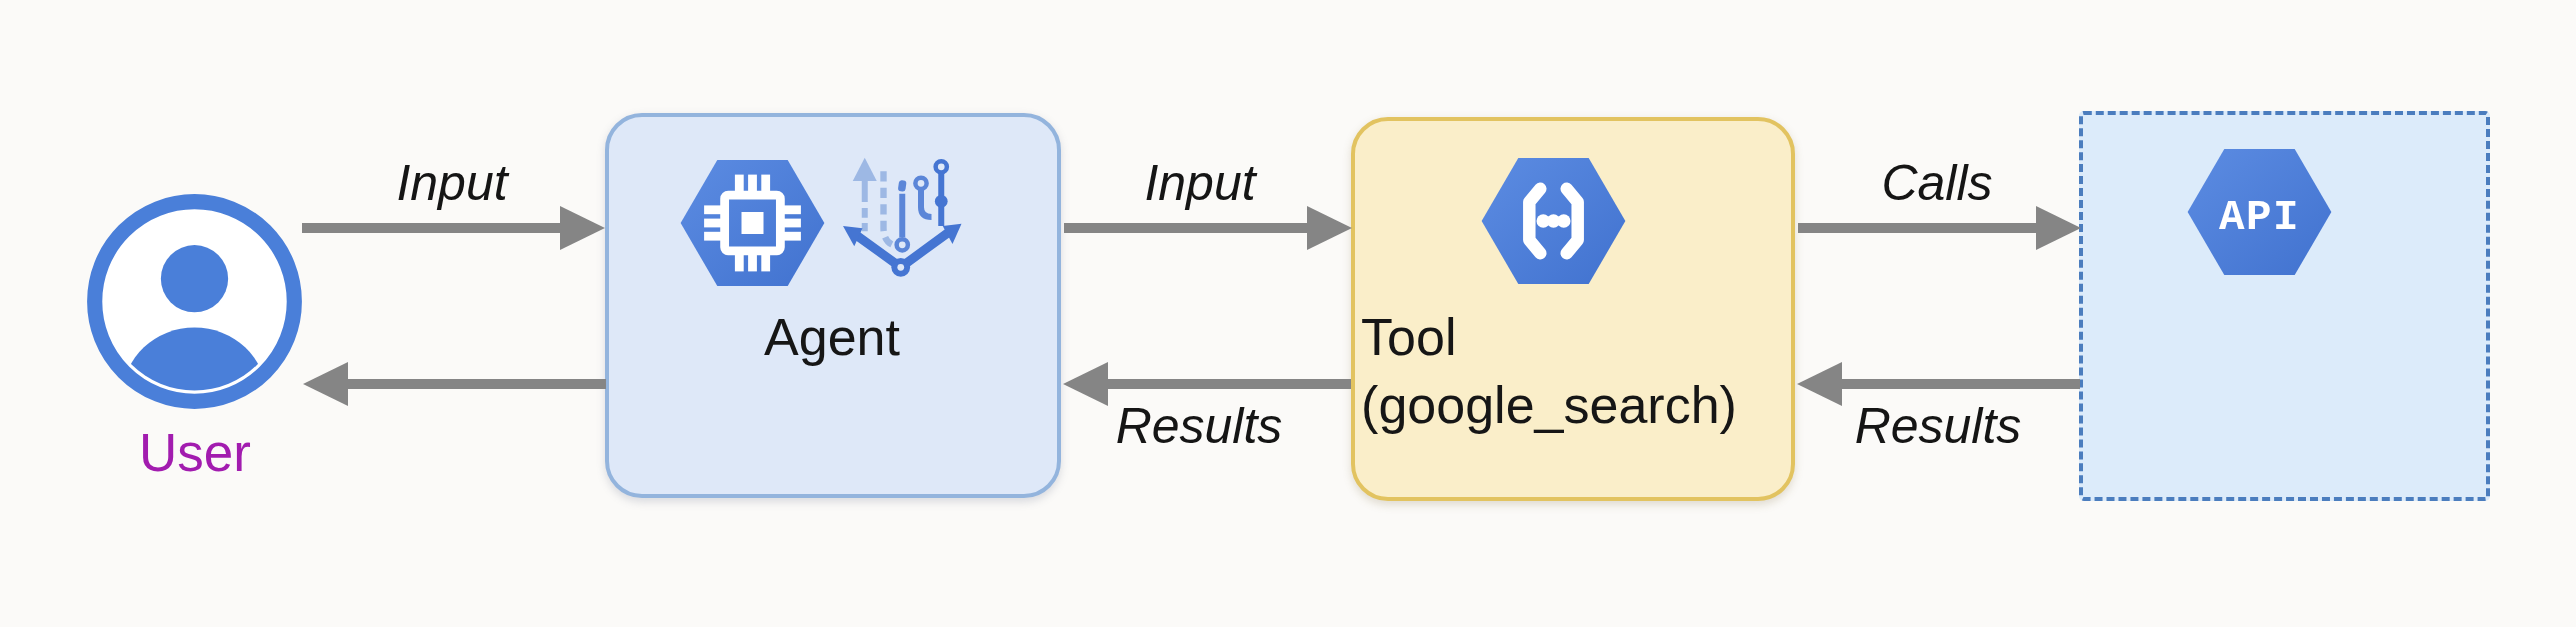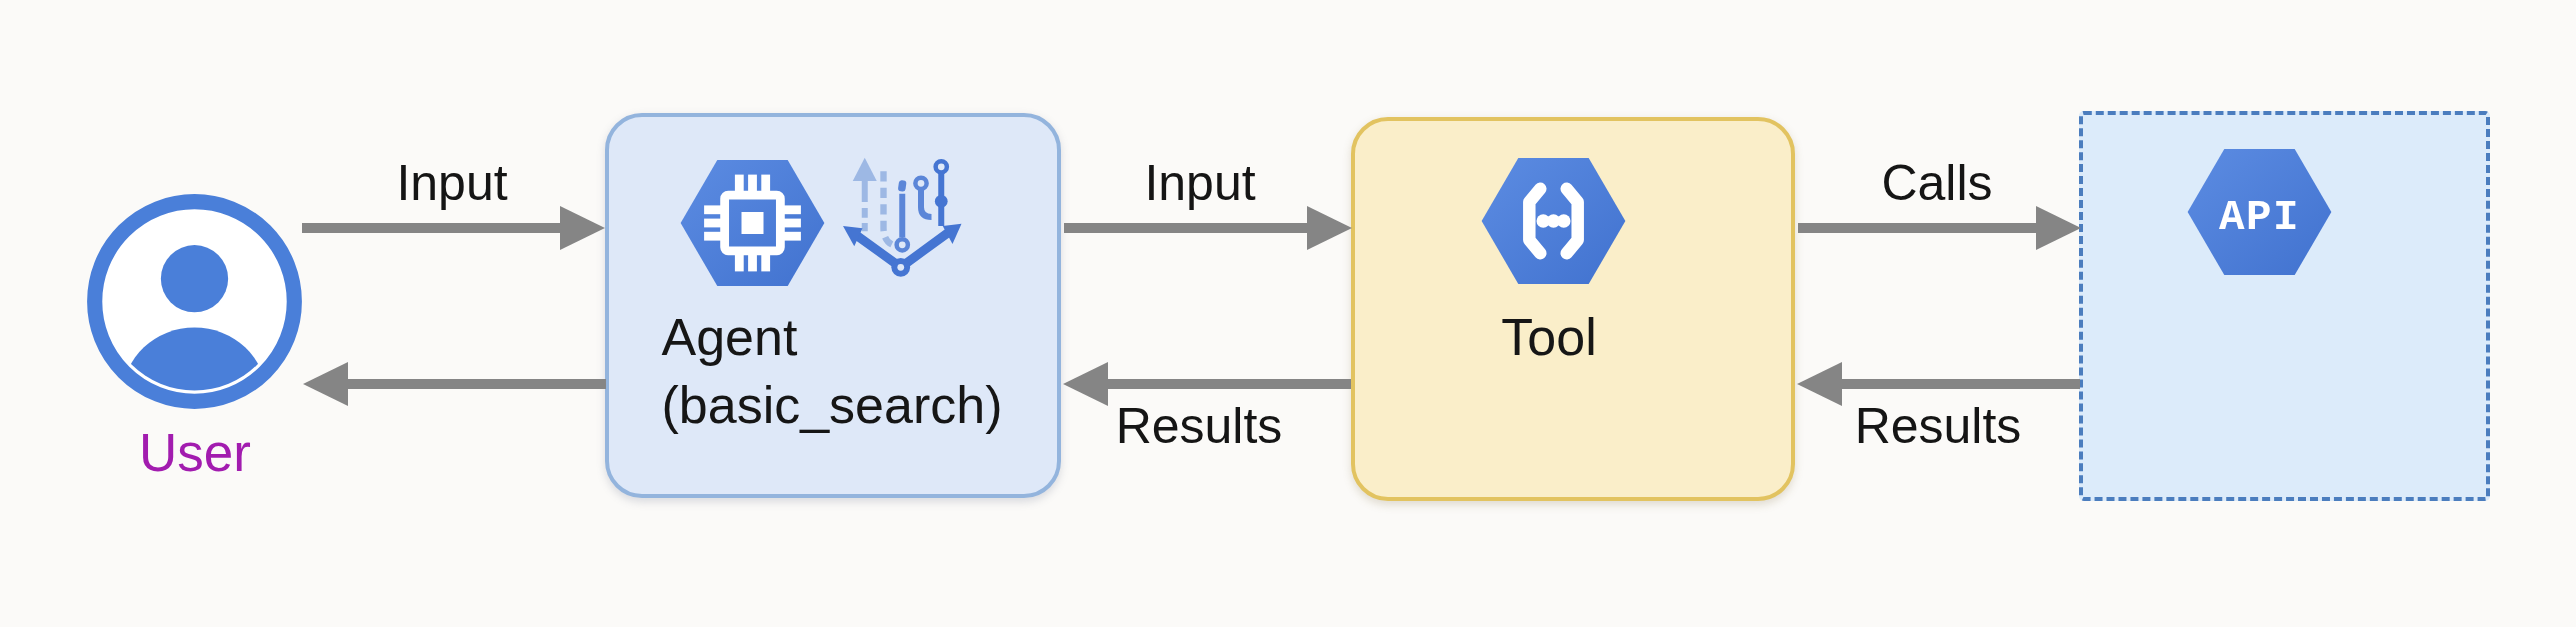--- a/index.html
+++ b/index.html
@@ -38,21 +38,21 @@
   }
   .node-text.api-text{line-height:61px;}
   .user-label{
     position:absolute;left:195px;top:425px;transform:translateX(-50%);
     font-size:53px;line-height:56px;color:#a21caf;
   }
 
   
   .edge-label{
     position:absolute;transform:translateX(-50%);
-    font-size:50px;line-height:56px;color:#151515;white-space:nowrap;
+    font-size:50px;line-height:56px;color:#151515;white-space:nowrap;font-style:italic;
   }
 
   
   .arrow{position:absolute;height:43px;}
   .arrow .shaft{position:absolute;top:17px;height:9.7px;background:#858585;}
   .arrow.dir-right .shaft{left:0;right:37px;}
   .arrow.dir-left  .shaft{left:37px;right:0;}
   .arrow .head{position:absolute;top:0;width:0;height:0;
     border-top:22px solid transparent;border-bottom:22px solid transparent;}
   .arrow.dir-right .head{right:0;border-left:45px solid #858585;}
@@ -127,34 +127,34 @@
     <circle cx="139" cy="70" r="8.5" fill="#4575d2"></circle>
 
     <path d="M24 114 L85 158 L148 112" stroke="#4575d2" stroke-width="12" fill="none" stroke-linejoin="round"></path>
     <polygon points="8,103 34,106 23,130" fill="#4575d2"></polygon>
     <polygon points="166,100 141,103 154,127" fill="#4575d2"></polygon>
     <circle cx="85" cy="158" r="12.5" fill="#4575d2"></circle>
     <circle cx="85" cy="158" r="4.5" fill="#dee8f8"></circle>
   </svg>
   <div class="node-text" style="left:832px;top:303px">
     <div>Agent</div>
-    <div>(basic_search)</div>
   </div>
 
   <div class="box box-tool"></div>
   <svg class="icon" style="left:1480px;top:155px" width="147" height="132" viewBox="0 0 100 90">
     <polygon points="1,45 26,2 74,2 99,45 74,88 26,88" fill="url(#hexGrad)"></polygon>
     <path d="M41 23 L33.5 32 L33.5 58 L41 67" stroke="#ffffff" stroke-width="8.5" fill="none" stroke-linecap="round" stroke-linejoin="round"></path>
     <path d="M59 23 L66.5 32 L66.5 58 L59 67" stroke="#ffffff" stroke-width="8.5" fill="none" stroke-linecap="round" stroke-linejoin="round"></path>
     <circle cx="43" cy="45" r="4.6" fill="#ffffff"></circle>
     <circle cx="50" cy="45" r="4.6" fill="#ffffff"></circle>
     <circle cx="57" cy="45" r="4.6" fill="#ffffff"></circle>
   </svg>
   <div class="node-text" style="left:1549px;top:303px">
     <div>Tool</div>
+    <div>(google_search)</div>
   </div>
 
   <div class="box box-api"></div>
   <svg class="icon" style="left:2186px;top:146px" width="147" height="132" viewBox="0 0 100 90">
     <polygon points="1,45 26,2 74,2 99,45 74,88 26,88" fill="url(#hexGrad)"></polygon>
     <text x="50" y="56.5" text-anchor="middle" font-size="29" font-weight="bold" letter-spacing="1" font-family="'Liberation Mono','DejaVu Sans Mono',monospace" fill="#ffffff">API</text>
   </svg>
   <div class="node-text api-text" style="left:2259px;top:296px">
   </div>
 

